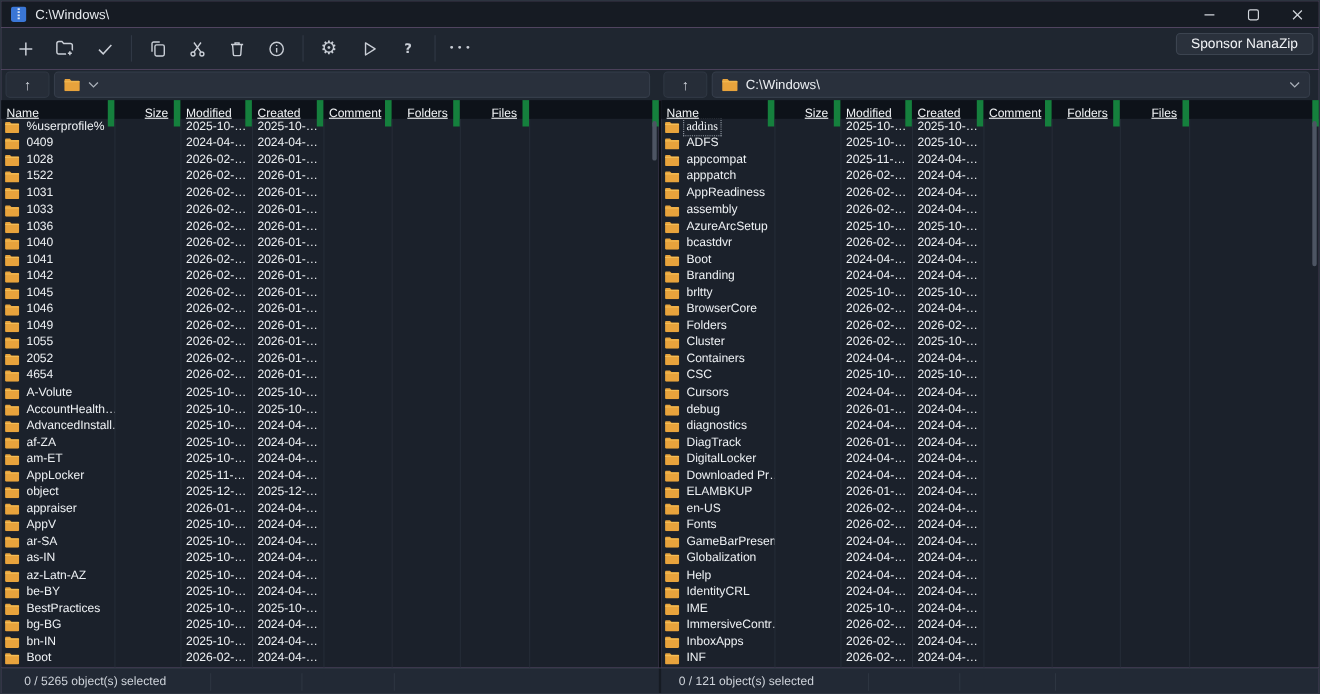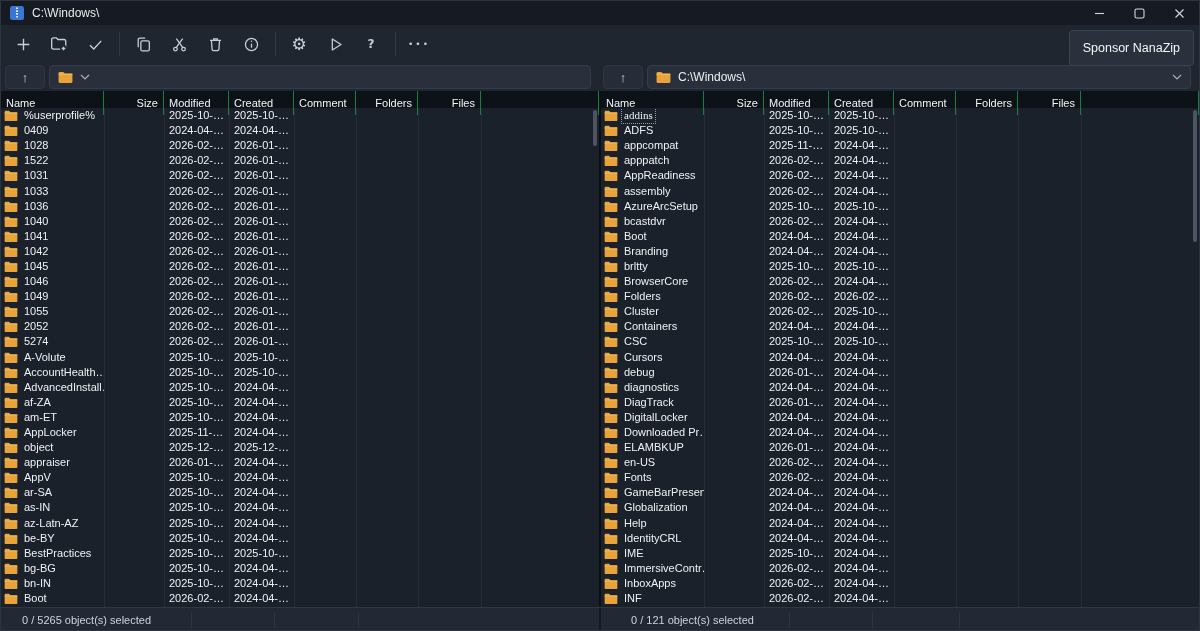--- a/index.html
+++ b/index.html
@@ -19,60 +19,60 @@
   .cap svg{ display:block; }
   
   .toolbar{ position:relative; height:38px; background:#1f2630; display:flex; align-items:center; padding-left:7px; }
   .tb{ width:30px; height:28px; background:none; border:none; display:flex; align-items:center; justify-content:center;
        color:#c9ced6; margin-right:6px; border-radius:4px; }
   .tb svg{ display:block; }
   .tb .glyph{ font-size:17px; line-height:1; color:#c9ced6; font-family:"DejaVu Sans",sans-serif; }
   .tb .glyph.small{ font-size:12px; font-weight:bold; }
   .tb .glyph.dots{ font-size:9px; letter-spacing:2px; }
   .tbsep{ width:1px; height:24px; background:#303845; margin:0 8px 0 3px; }
-  .sponsor{ position:absolute; right:5px; top:5px; height:36px; padding:0 13px;
+  .sponsor{ position:absolute; right:5px; top:5px; height:20px; padding:0 13px;
     background:#2a313c; border:1px solid #3c4450; border-radius:4px;
     color:#f2f4f7; font-size:12.5px; font-family:inherit; }
   
   .address-row{ height:28px; display:flex; background:#1f2630; }
   .addr-half{ display:flex; align-items:center; gap:4px; padding:2px 8px 2px 4px; }
   .addr-half.left{ width:599px; }
   .addr-half.right{ width:601px; padding-left:4px; }
   .upbtn{ width:40px; height:24px; background:#262d38; border:1px solid #2f3osea743; border:1px solid #2f3743; border-radius:4px;
     color:#d2d6dd; display:flex; align-items:center; justify-content:center; font-size:13px; }
   .combo{ flex:1; height:24px; background:#29303c; border:1px solid #353d4a; border-radius:4px;
     display:flex; align-items:center; padding:0 8px; gap:7px; }
   .combo .path{ font-size:12px; color:#eceff3; flex:1; white-space:nowrap; overflow:hidden; }
   .combo .chev{ display:flex; color:#aab0b9; }
   
   .panes{ display:flex; height:516px; }
   .pane{ width:599px; background:#1b212b; position:relative; overflow:hidden; }
   .pane-divider{ width:2px; background:#0b0e13; }
   .cols-header{ height:17px; background:#0d1219; display:grid;
     grid-template-columns:103px 60px 65px 65px 62px 62px 63px 1fr;
     font-size:11px; color:#f2f4f6; align-items:center; }
-  .hcell{ height:100%; display:flex; align-items:center; padding:12px 5px; border-right:1px solid #15803d; white-space:nowrap; overflow:hidden; }
+  .hcell{ height:100%; display:flex; align-items:center; padding:12px 5px; border-right:6px solid #15803d; white-space:nowrap; overflow:hidden;text-decoration:underline; }
   .hcell.r{ justify-content:flex-end; }
   .rows{ position:relative; height:499px; overflow:hidden; }
   .colline{ position:absolute; top:0; bottom:0; width:1px; background:#252c37; }
   .row{ position:relative; display:grid; grid-template-columns:103px 60px 65px 65px 1fr;
     height:15.1px; align-items:center; font-size:11px; color:#eef1f4; z-index:1; }
   .c{ white-space:nowrap; overflow:hidden; line-height:15px; }
   .c.name{ display:flex; align-items:center; padding-left:3px; gap:3px; }
   .c.name .label{ padding:0 2px; border:1px solid transparent; }
   .c.name .label.focused{ border:1px dotted #939aa4;font-family:Liberation Serif, serif; }
   .c.mod,.c.cre{ padding-left:5px; }
   .fico{ display:flex; flex:0 0 auto; }
   .thumb{ position:absolute; right:2px; width:4px; background:#4d5563; border-radius:2px; z-index:2; }
   
   .statusrow{ height:25px; display:flex; background:#222935; border-top:1px solid #2f3742; }
   .status{ position:relative; display:flex; align-items:center; font-size:11px; color:#ced3da; }
   .status.left{ width:599px; padding-left:21px; }
   .status-div{ width:2px; background:#161b23; height:100%; }
-  .status.right{ width:599px; padding-left:30px; }
+  .status.right{ width:599px; padding-left:16px; }
   .ssep{ position:absolute; top:4px; bottom:4px; width:1px; background:#2d3541; }
 </style>
 </head>
 <body>
 
 <div class="window">
 
   <div class="titlebar">
     <span class="app-icon">
       <svg width="14" height="14" viewBox="0 0 14 14">
@@ -452,21 +452,21 @@
   </div>
 
   <div class="row">
     <div class="c name">
       <span class="fico">
         <svg width="14" height="11" viewBox="0 0 16 13">
                   <path d="M.5 2.3C.5 1.6 1 1 1.7 1h4l1.6 1.7h7c.7 0 1.2.6 1.2 1.3v7.7c0 .7-.5 1.3-1.2 1.3H1.7c-.7 0-1.2-.6-1.2-1.3z" fill="#e8a33c"></path>
                   <path d="M.5 3h15v1.2H.5z" fill="#f3bd55"></path>
                 </svg>
       </span>
-      <span class="label">5274</span>
+      <span class="label">4654</span>
     </div>
     <div class="c size"></div>
     <div class="c mod">2026-02-…</div>
     <div class="c cre">2026-01-…</div>
   </div>
 
   <div class="row">
     <div class="c name">
       <span class="fico">
         <svg width="14" height="11" viewBox="0 0 16 13">

